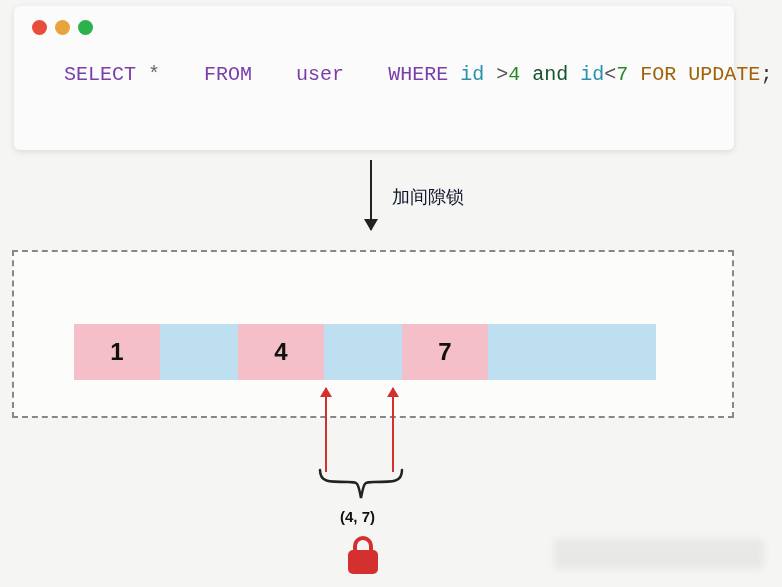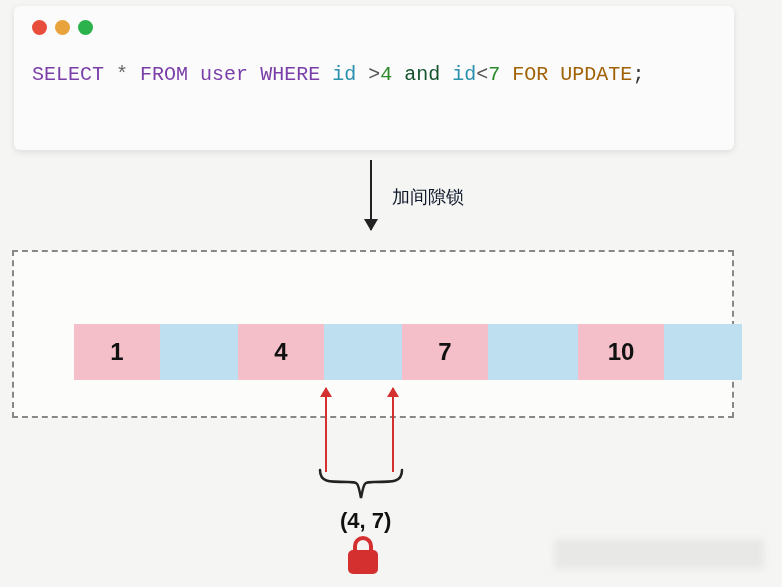--- a/index.html
+++ b/index.html
@@ -34,21 +34,21 @@
       display: block;
     }
     .tl-red { background: #e84d3c; }
     .tl-yellow { background: #e8a33c; }
     .tl-green { background: #2cb24d; }
     .sql-line {
       font-family: "Courier New", monospace;
       font-size: 20px;
       white-space: pre;
     }
-    .tk-keyword { color: #7a3ea8; }
+    .tk-keyword { color: #7a3ea8; margin-left: 32px; }
     .tk-star { color: #666; }
     .tk-id { color: #2b91af; }
     .tk-num { color: #2a8a2a; }
     .tk-op { color: #555; }
     .tk-upd { color: #a16207; }
     .tk-and { color: #14532d; }
     .tk-semi { color: #333; }
 
     .arrow-down {
       position: absolute;
@@ -133,21 +133,21 @@
       position: absolute;
       left: 318px;
       top: 468px;
       width: 86px;
       height: 34px;
     }
     .range-label {
       position: absolute;
       left: 340px;
       top: 508px;
-      font-size: 22px;
+      font-size: 15px;
       font-weight: 600;
       color: #111;
     }
     .lock-icon {
       position: absolute;
       left: 346px;
       top: 536px;
       width: 34px;
       height: 40px;
     }
@@ -193,21 +193,20 @@
 <div class="arrow-label">加间隙锁</div>
 
 <div class="btree-box">
   <div class="cells-row">
     <div class="cell cell-key">1</div>
     <div class="cell cell-gap"></div>
     <div class="cell cell-key">4</div>
     <div class="cell cell-gap"></div>
     <div class="cell cell-key">7</div>
     <div class="cell cell-gap cell-gap-wide"></div>
-    <div class="cell cell-key">10</div>
     <div class="cell cell-gap"></div>
   </div>
 </div>
 
 <div class="red-arrow ra1"></div>
 <div class="red-arrow ra2"></div>
 
 <svg class="brace" viewBox="0 0 86 34">
   <path d="M 2 2 C 2 14, 10 14, 30 14 C 40 14, 40 14, 43 30 C 46 14, 46 14, 56 14 C 76 14, 84 14, 84 2" stroke="#222" stroke-width="2.5" fill="none" stroke-linecap="round"></path>
 </svg>

